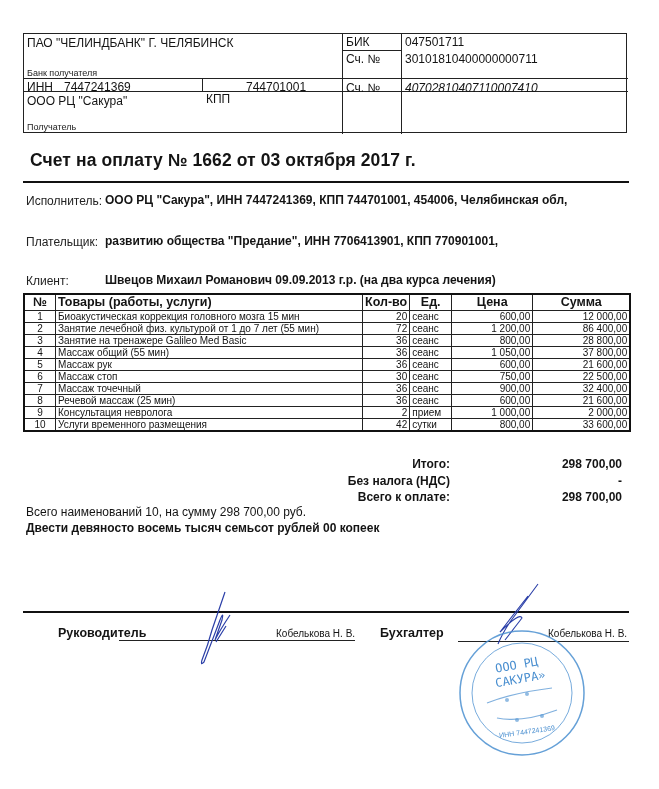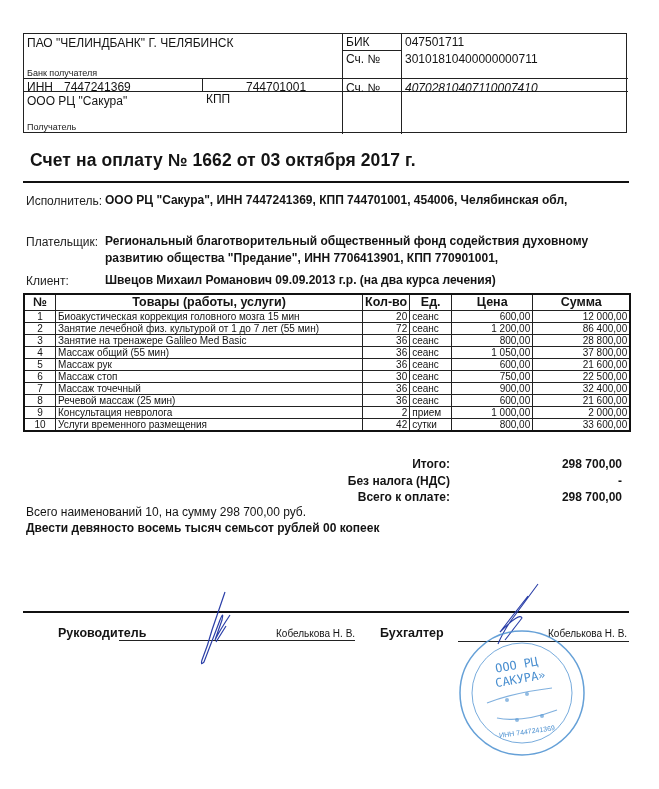--- a/index.html
+++ b/index.html
@@ -68,31 +68,30 @@
 
 <div class="abs title">Счет на оплату № 1662 от 03 октября 2017 г.</div>
 <div class="abs rule-thick" style="top:181px;"></div>
 
 <div class="abs party-label" style="left:26px; top:194px;">Исполнитель:</div>
 <div class="abs party-text" style="left:105px; top:192px;">
   <div>ООО РЦ "Сакура", ИНН 7447241369, КПП 744701001, 454006, Челябинская обл,</div>
 </div>
 <div class="abs party-label" style="left:26px; top:235px;">Плательщик:</div>
 <div class="abs party-text" style="left:105px; top:233px;">
-  <div>Региональный благотворительный общественный фонд содействия духовному</div>
   <div>развитию общества "Предание", ИНН 7706413901, КПП 770901001,</div>
 </div>
 <div class="abs party-label" style="left:26px; top:274px;">Клиент:</div>
 <div class="abs party-text" style="left:105px; top:272px;">Швецов Михаил Романович 09.09.2013 г.р. (на два курса лечения)</div>
 
 <table class="items">
   <thead>
     <tr>
       <th class="c-num">№</th>
-      <th class="c-name" style="text-align:center;">Товары (работы, услуги)</th>
+      <th class="c-name" style="text-align:left;">Товары (работы, услуги)</th>
       <th class="c-qty" style="text-align:center;">Кол-во</th>
       <th class="c-unit" style="text-align:center;">Ед.</th>
       <th class="c-price" style="text-align:center;">Цена</th>
       <th class="c-sum" style="text-align:center;">Сумма</th>
     </tr>
   </thead>
   <tbody id="items-body">
       <tr>
         <td class="c-num">1</td>
         <td class="c-name">Биоакустическая коррекция головного мозга 15 мин</td>

